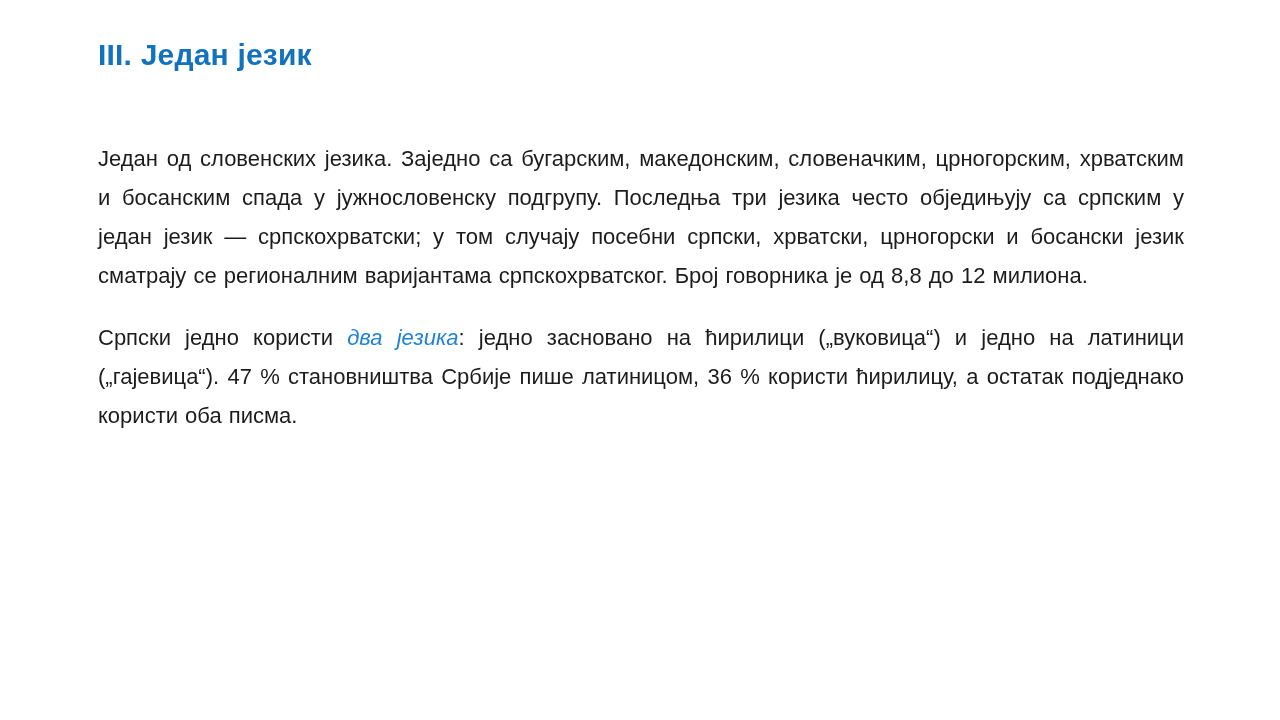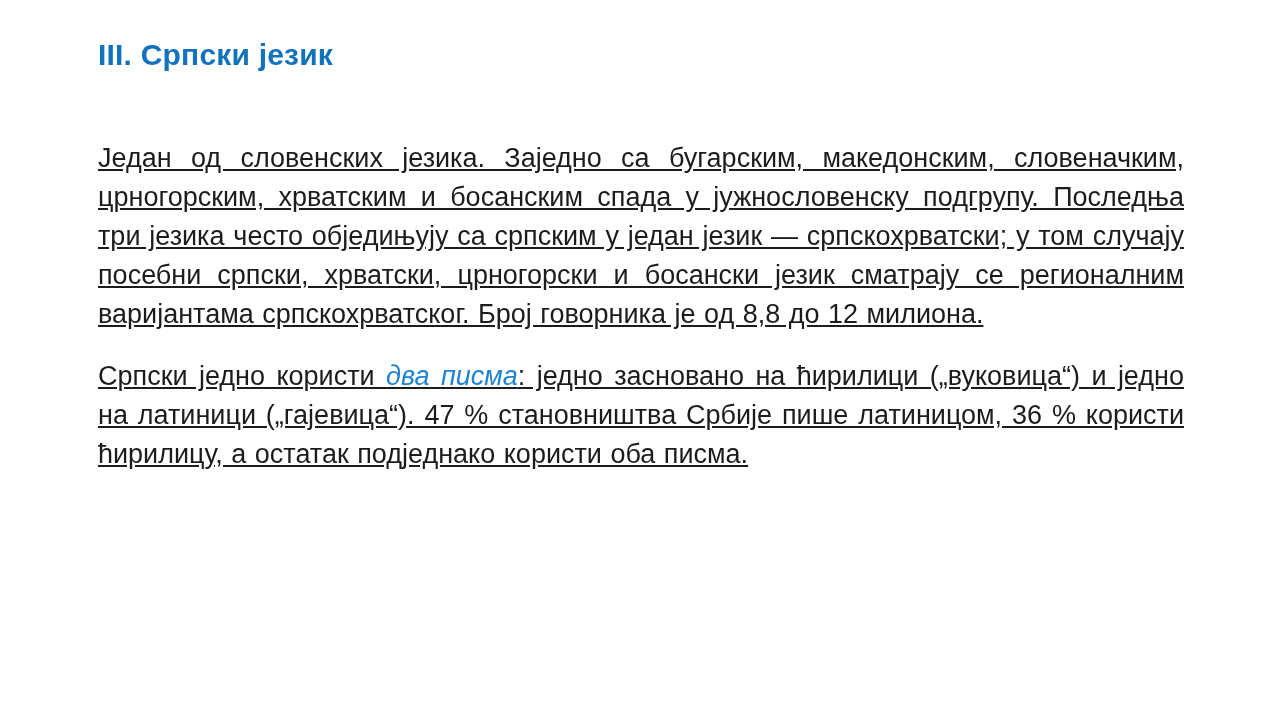--- a/index.html
+++ b/index.html
@@ -30,41 +30,40 @@
     font-weight: 700;
     color: var(--title-color);
     letter-spacing: 0.2px;
   }
   .slide-body {
     position: absolute;
     left: 98px;
     top: 139px;
     width: 1086px;
     color: var(--text-color);
-    font-size: 27px;
+    font-size: 22px;
     line-height: 39px;
-    text-decoration: underline;
   }
   .slide-body p {
     text-align: justify;
     text-align-last: left;
     word-spacing: 1px;
   }
   .slide-body p + p {
     margin-top: 23px;
   }
   .accent-phrase {
     font-style: italic;
     color: var(--accent-color);
   }
 </style>
 </head>
 <body>
 
 <div class="slide">
-  <h1 class="slide-title">III. Српски језик</h1>
+  <h1 class="slide-title">III. Један језик</h1>
 
   <div class="slide-body">
     <p>Један од словенских језика. Заједно са бугарским, македонским, словеначким, црногорским, хрватским и босанским спада у јужнословенску подгрупу. Последња три језика често обједињују са српским у један језик — српскохрватски; у том случају посебни српски, хрватски, црногорски и босански језик сматрају се регионалним варијантама српскохрватског. Број говорника је од 8,8 до 12 милиона.</p>
 
-    <p><span>Српски једно користи </span><span class="accent-phrase">два писма</span><span>: једно засновано на ћирилици („вуковица“) и једно на латиници („гајевица“). 47 % становништва Србије пише латиницом, 36 % користи ћирилицу, а остатак подједнако користи оба писма.</span></p>
+    <p><span>Српски једно користи </span><span class="accent-phrase">два језика</span><span>: једно засновано на ћирилици („вуковица“) и једно на латиници („гајевица“). 47 % становништва Србије пише латиницом, 36 % користи ћирилицу, а остатак подједнако користи оба писма.</span></p>
   </div>
 </div>
 
 </body></html>

